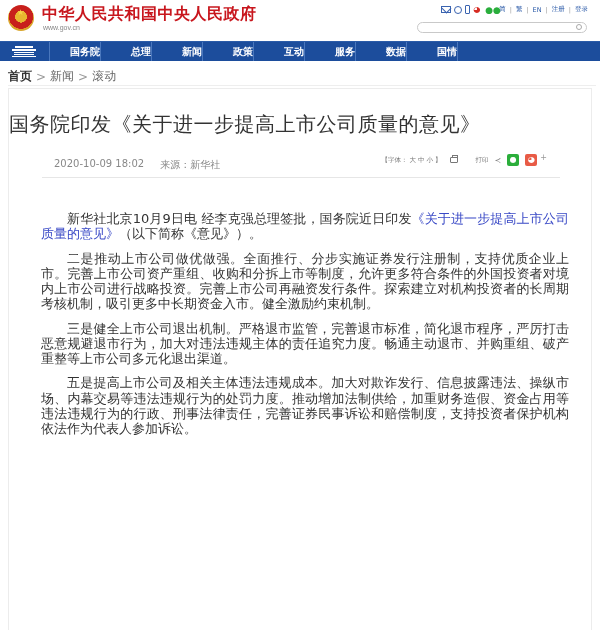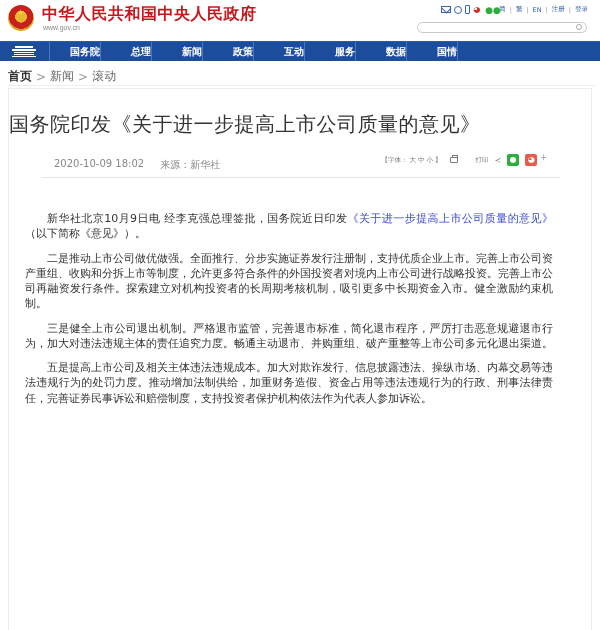--- a/index.html
+++ b/index.html
@@ -53,21 +53,21 @@
   .font-size-ctrl span { margin-right: 2px; }
   .print-btn { display: flex; align-items: center; gap: 18px; }
   .print-ico { width: 8px; height: 6px; border: 1px solid #777; border-radius: 1px; position: relative; }
   .print-ico::before { content:""; position:absolute; left:1px; top:-3px; width:4px; height:2px; border:1px solid #777; border-bottom:none; }
   .share-ico { font-size: 8px; color: #888; }
   .wechat-btn { width: 12px; height: 12px; background: #2bae3b; border-radius: 2px; color: #fff; font-size: 8px; line-height: 12px; text-align: center; }
   .weibo-btn { width: 12px; height: 12px; background: #e85b46; border-radius: 2px; color: #fff; font-size: 8px; line-height: 12px; text-align: center; }
   .plus { color: #999; font-size: 8px; margin-left: -3px; margin-top: -5px; }
   .meta-rule { position: absolute; left: 33px; top: 88px; width: 518px; height: 1px; background: #e6e6e6; }
 
-  .body-text { position: absolute; left: 16px; top: 122px; width: 528px; font-size: 11px; line-height: 15.2px; color: #333; }
+  .body-text { position: absolute; left: 32px; top: 122px; width: 528px; font-size: 13px; line-height: 15.2px; color: #333; }
   .body-text p { text-indent: 2em; margin-bottom: 9.2px; text-align: justify; }
   .body-text a { color: #3949c6; text-decoration: none; }
 </style>
 </head>
 <body>
 
 <div class="header">
   <div class="emblem">
       <span class="star">★</span>
     </div>

